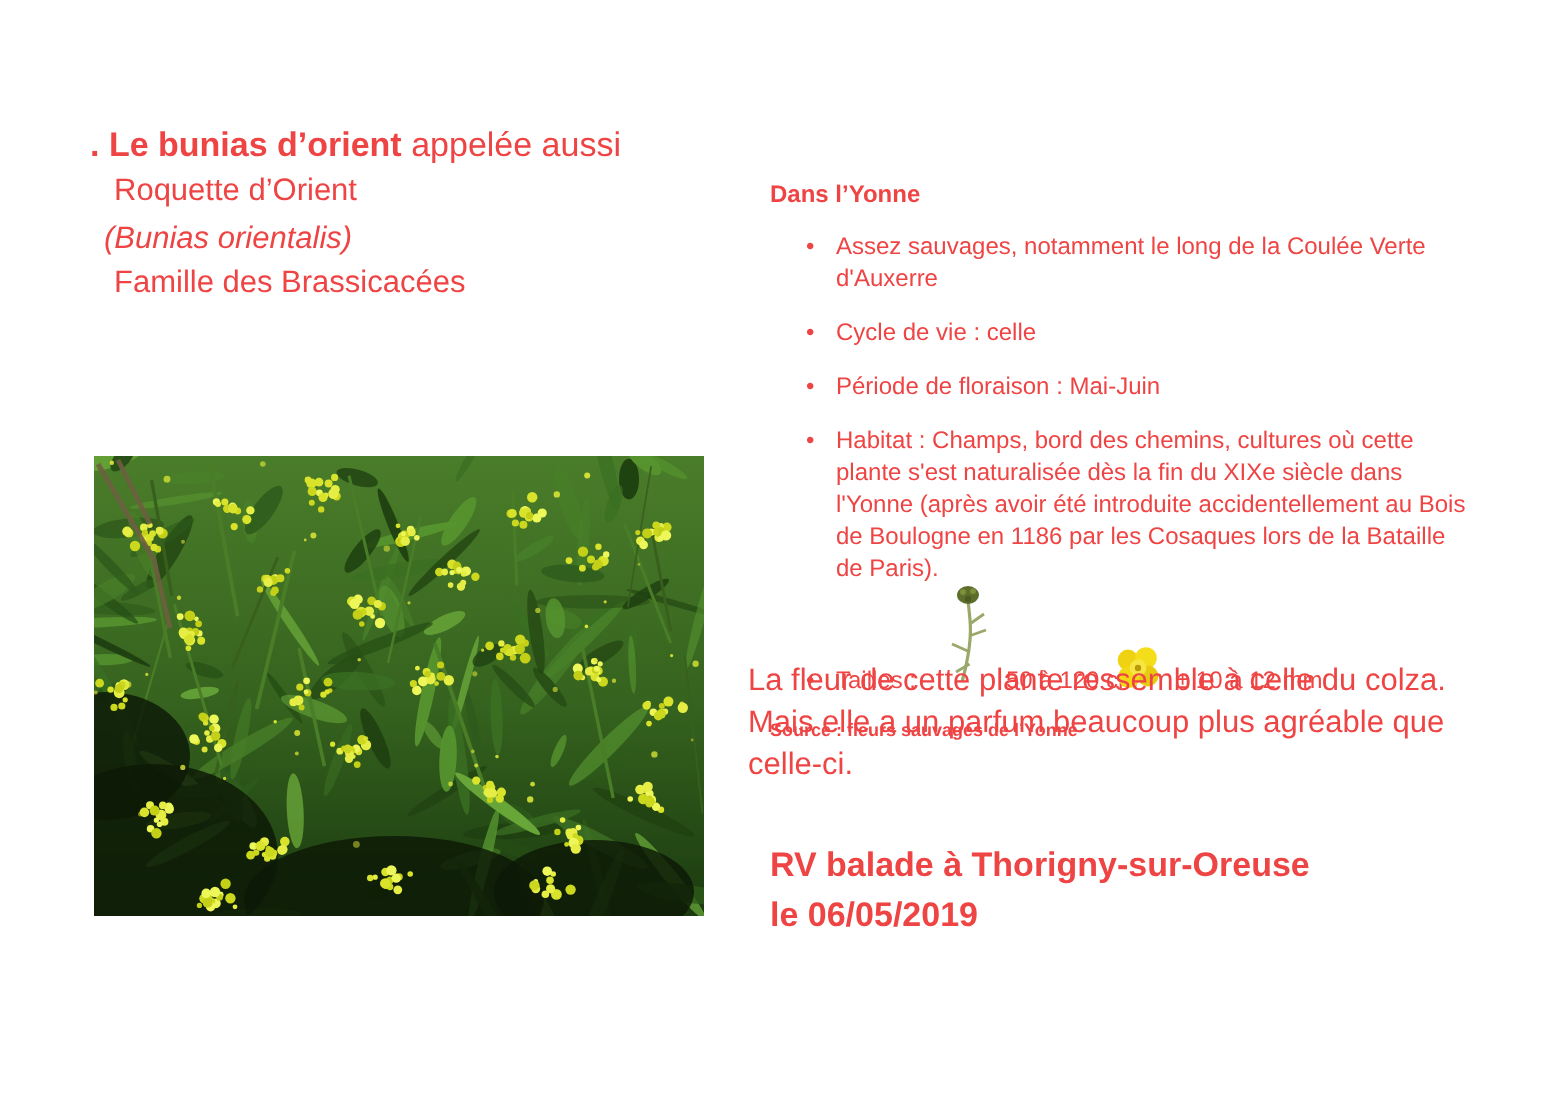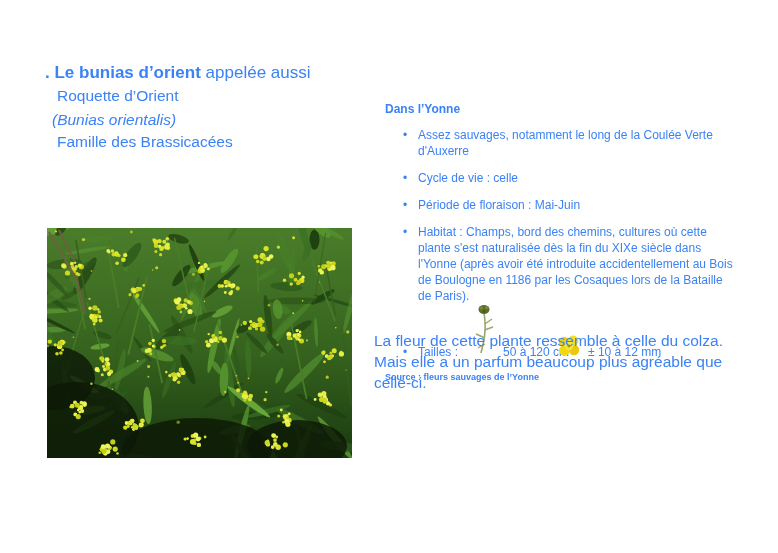--- a/index.html
+++ b/index.html
@@ -3,21 +3,21 @@
 <meta charset="utf-8">
 <style>
   * { margin: 0; padding: 0; box-sizing: border-box; }
   html, body { background: #e8e8e8; }
   body { font-family: "Liberation Sans", sans-serif; }
   #page {
     position: relative;
     width: 778px;
     height: 553px;
     background: #ffffff;
-    color: #3b82f6;
+    color: #ef4444;
     overflow: hidden;
     margin: 0 auto;
   }
 
   
   #title-block {
     position: absolute;
     left: 45px;
     top: 62px;
     width: 330px;
@@ -36,21 +36,21 @@
     top: 228px;
     width: 305px;
     height: 230px;
   }
   #photo svg { display: block; width: 100%; height: 100%; }
 
   
   #info-panel {
     position: absolute;
     left: 385px;
-    top: 102px;
+    top: 90px;
     width: 362px;
   }
   #info-heading {
     font-size: 12px;
     font-weight: bold;
     margin-bottom: 11px;
   }
   ul#info-bullets {
     list-style: none;
     margin-left: 18px;
@@ -705,14 +705,18 @@
         </svg>
       </span>
       <span id="flower-size-value">± 10 à 12 mm</span>
     </div>
 
     <div id="source-line">Source : fleurs sauvages de l’Yonne</div>
   </div>
 
   <div id="description">La fleur de cette plante ressemble à celle du colza. Mais elle a un parfum beaucoup plus agréable que celle-ci.</div>
 
+  <div id="footer">
+    <div>RV balade à Thorigny-sur-Oreuse</div>
+    <div>le 06/05/2019</div>
+  </div>
 
 </div>
 
 </body></html>

